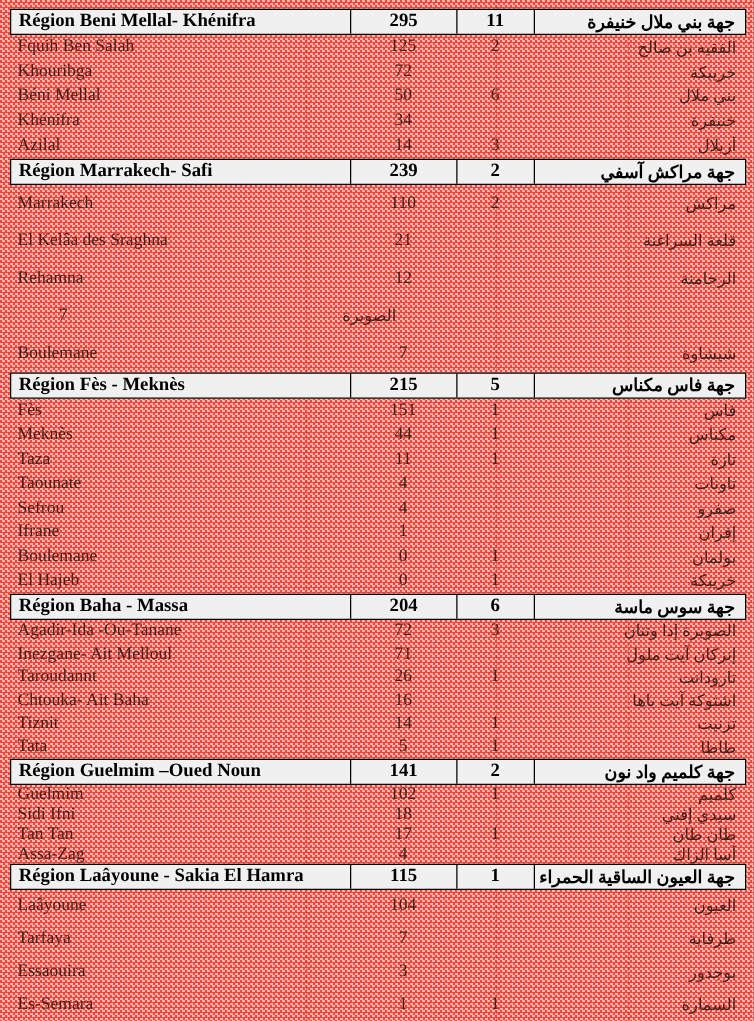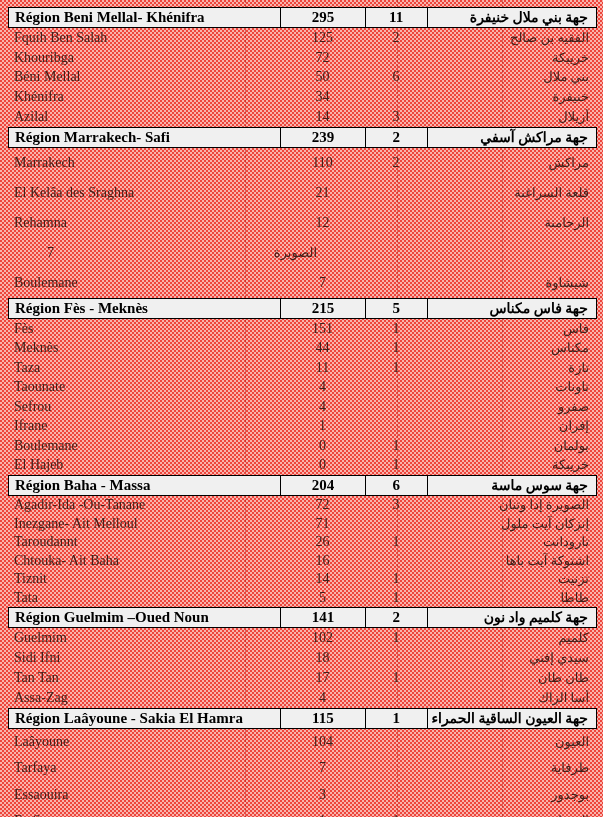--- a/index.html
+++ b/index.html
@@ -15,21 +15,21 @@
     overflow:hidden;
   }
   .gridline{position:absolute;top:0;bottom:0;width:0;border-left:1px dashed rgba(165,28,20,0.45);z-index:0;}
   .g1{left:245px}.g2{left:397px}.g3{left:502px}
   .regions{position:relative;z-index:1;display:flex;flex-direction:column;}
   .region{display:flex;flex-direction:column;}
   .region-1{height:120px}
   .region-2{height:171px}
   .region-3{height:177px}
   .region-4{height:132px}
-  .region-5{height:101px}
+  .region-5{height:84px}
   .region-6{height:126px}
   .row{display:flex;margin-left:8px;width:589px;box-sizing:border-box;}
   .header-row{
     flex:0 0 21px;height:21px;
     background:#f0f0f0;
     border:1.5px solid #000;
     font-weight:bold;font-size:15px;color:#000;
   }
   .header-row .cell{height:100%;display:flex;align-items:center;box-sizing:border-box;}
   .header-row .c2,.header-row .c3,.header-row .c4{border-left:1.5px solid #000;}

